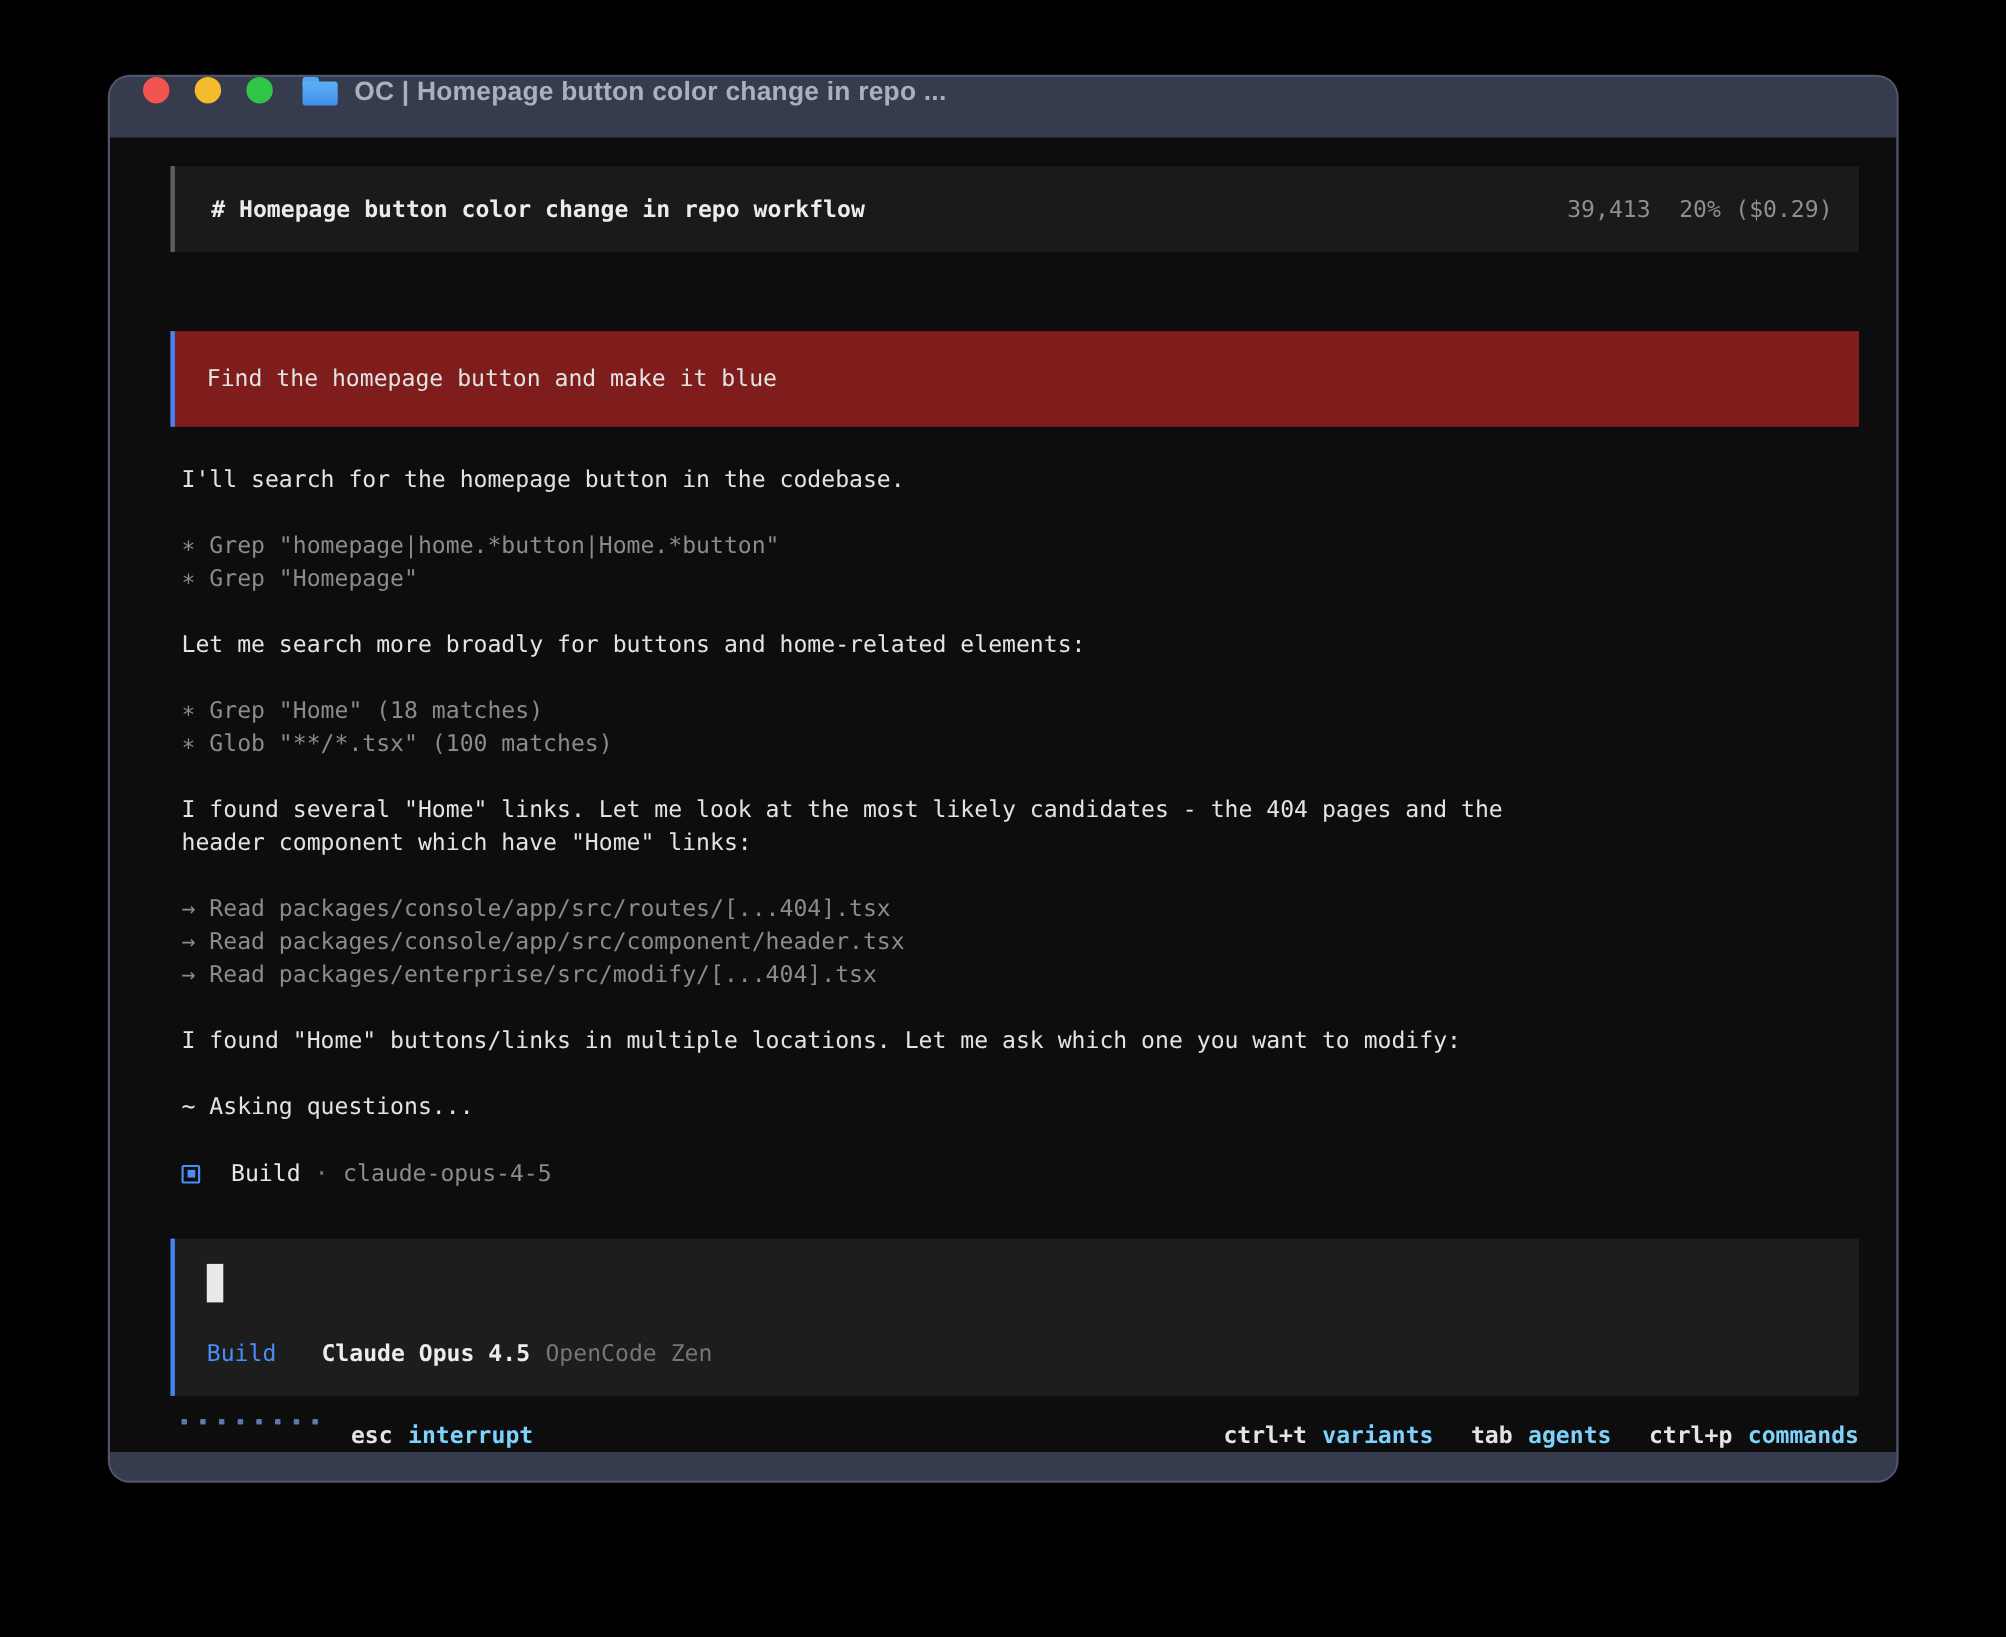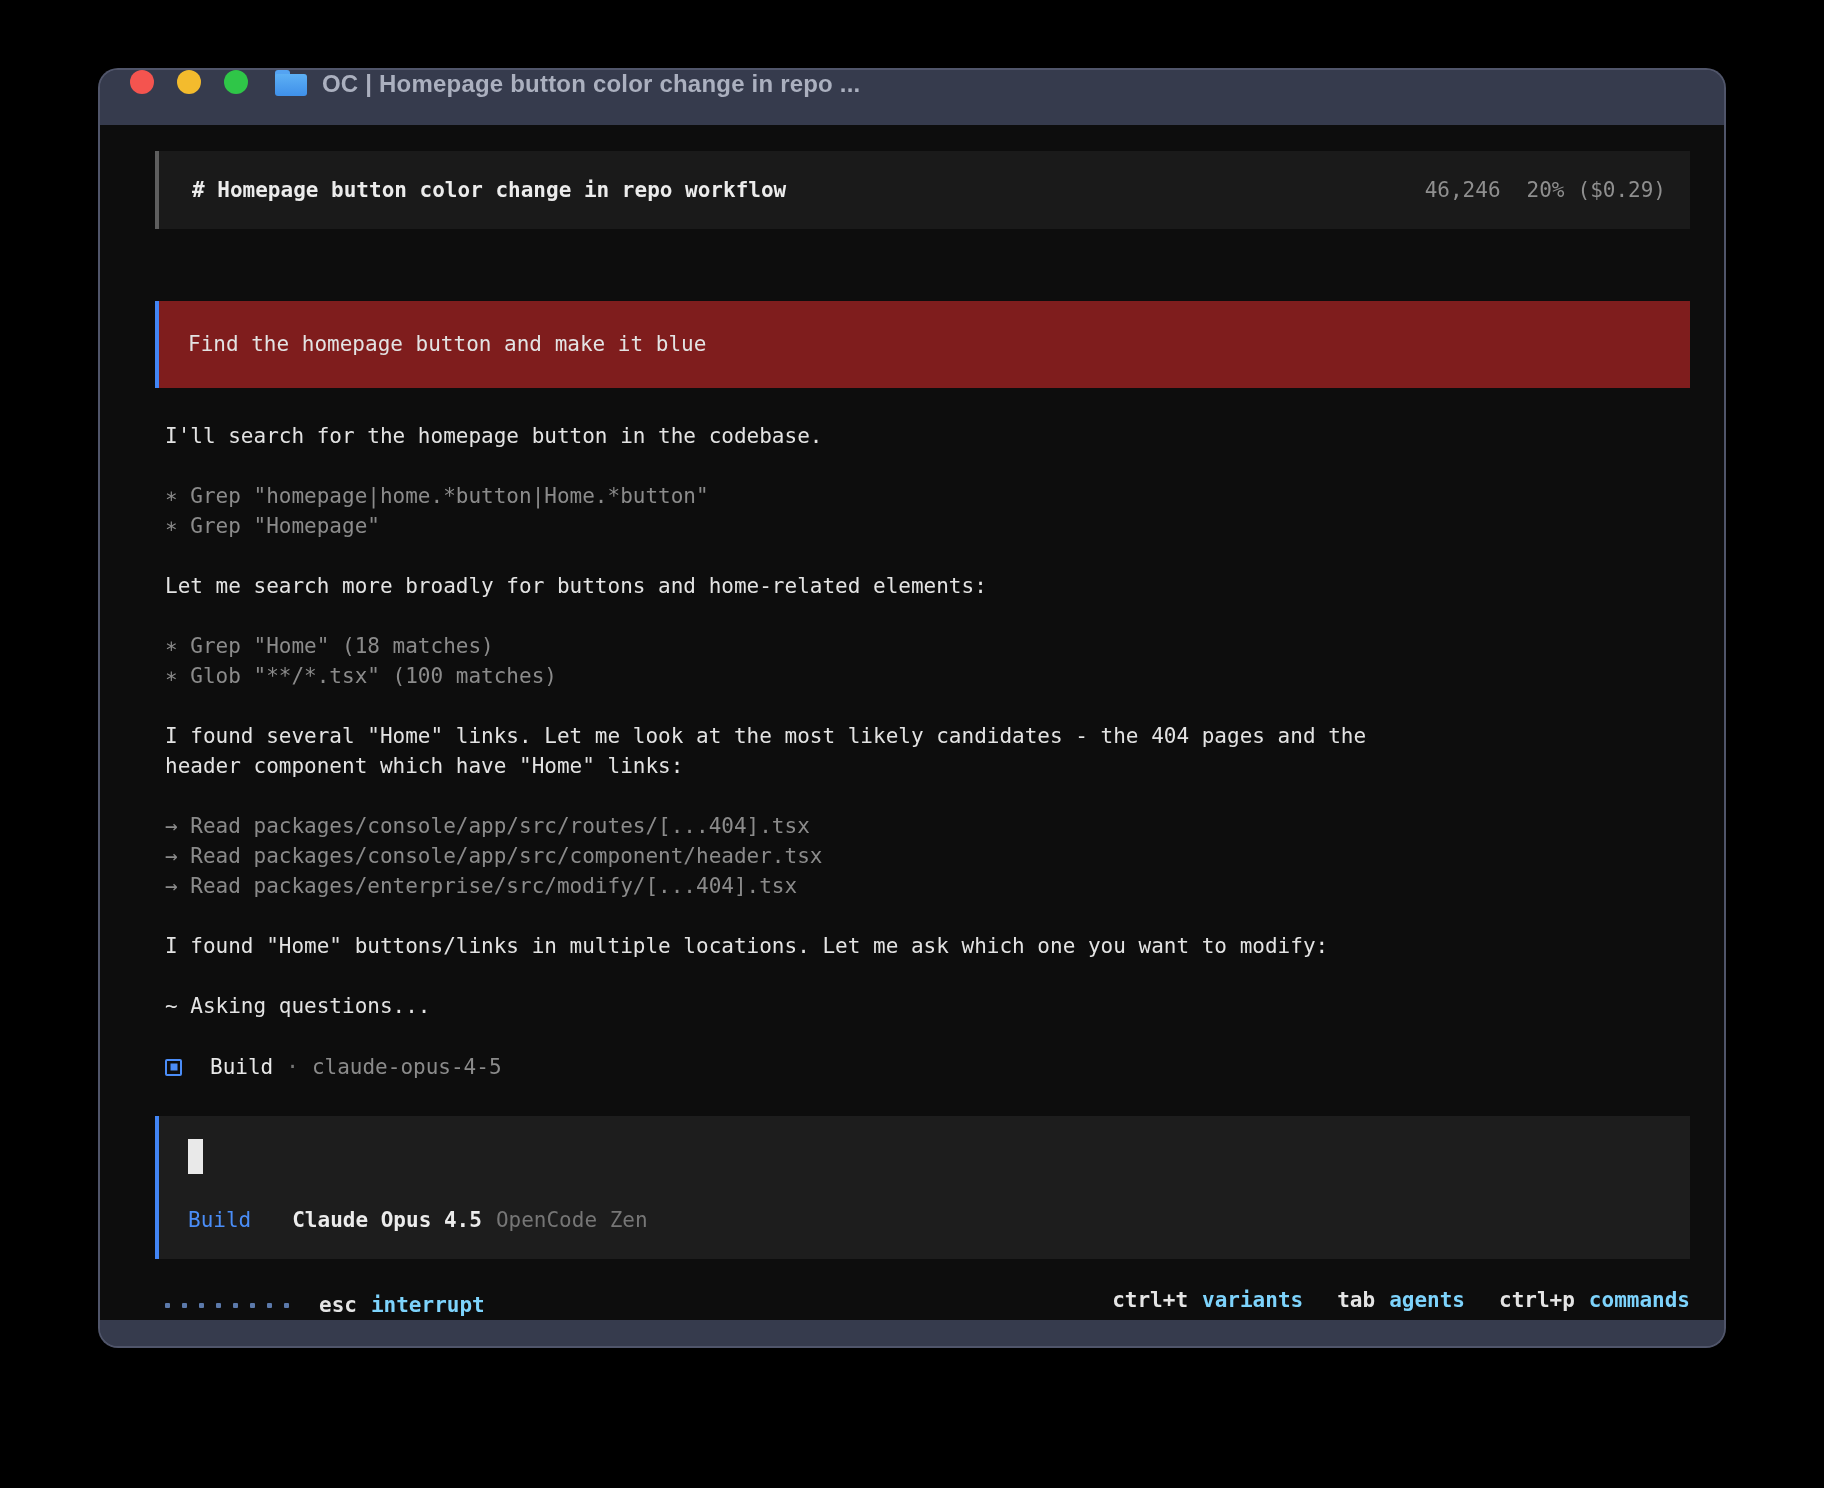--- a/index.html
+++ b/index.html
@@ -77,21 +77,21 @@
   .model-row { margin-top: 31px; display: flex; align-items: baseline; white-space: pre; }
   .model-row .mode { color: #4a8df7; }
   .model-row .mode-gap { display: inline-block; width: 41px; }
   .model-row .model { color: #ececec; font-weight: bold; }
   .model-row .prov-gap { display: inline-block; width: 14px; }
   .model-row .provider { color: #767676; }
 
   
   .statusbar { flex: 0 0 auto; display: flex; justify-content: space-between;
                align-items: center; padding: 21px 0 0 10px; font-size: 21px; }
-  .sb-left { display: flex; align-items: center; margin-top: 10px; }
+  .sb-left { display: flex; align-items: flex-start; }
   .dots { display: flex; align-items: center; gap: 12px; margin-right: 30px; }
   .dots i { width: 5px; height: 5px; background: #5b79aa; display: block; border-radius: 1px; }
   .keyhint { display: flex; align-items: baseline; }
   .keyhint .k { color: #e4e4e4; font-weight: bold; }
   .keyhint .v { color: #7dd3fc; margin-left: 14px; font-weight: bold; }
   .sb-right { display: flex; align-items: baseline; gap: 34px; }
 
   
   .bottomstrip { height: 26px; flex: 0 0 26px; background: #363b4d; }
 </style>
@@ -111,21 +111,21 @@
         <span class="ftab"></span>
         <span class="fbody"></span>
       </span>
       <span class="title-text">OC | Homepage button color change in repo ...</span>
     </div>
 
     <div class="content">
 
       <div class="header-block">
         <span class="header-title"># Homepage button color change in repo workflow</span>
-        <span class="header-stats"><span>46,246</span><span class="gap-wide"></span><span>20%</span><span class="gap"></span><span>($0.29)</span></span>
+        <span class="header-stats"><span>39,413</span><span class="gap-wide"></span><span>20%</span><span class="gap"></span><span>($0.29)</span></span>
       </div>
 
       <div class="user-block">
         <span>Find the homepage button and make it blue</span>
       </div>
 
       <div class="transcript">
         <div class="grp">
             <p class="para">I'll search for the homepage button in the codebase.</p>
           </div>

